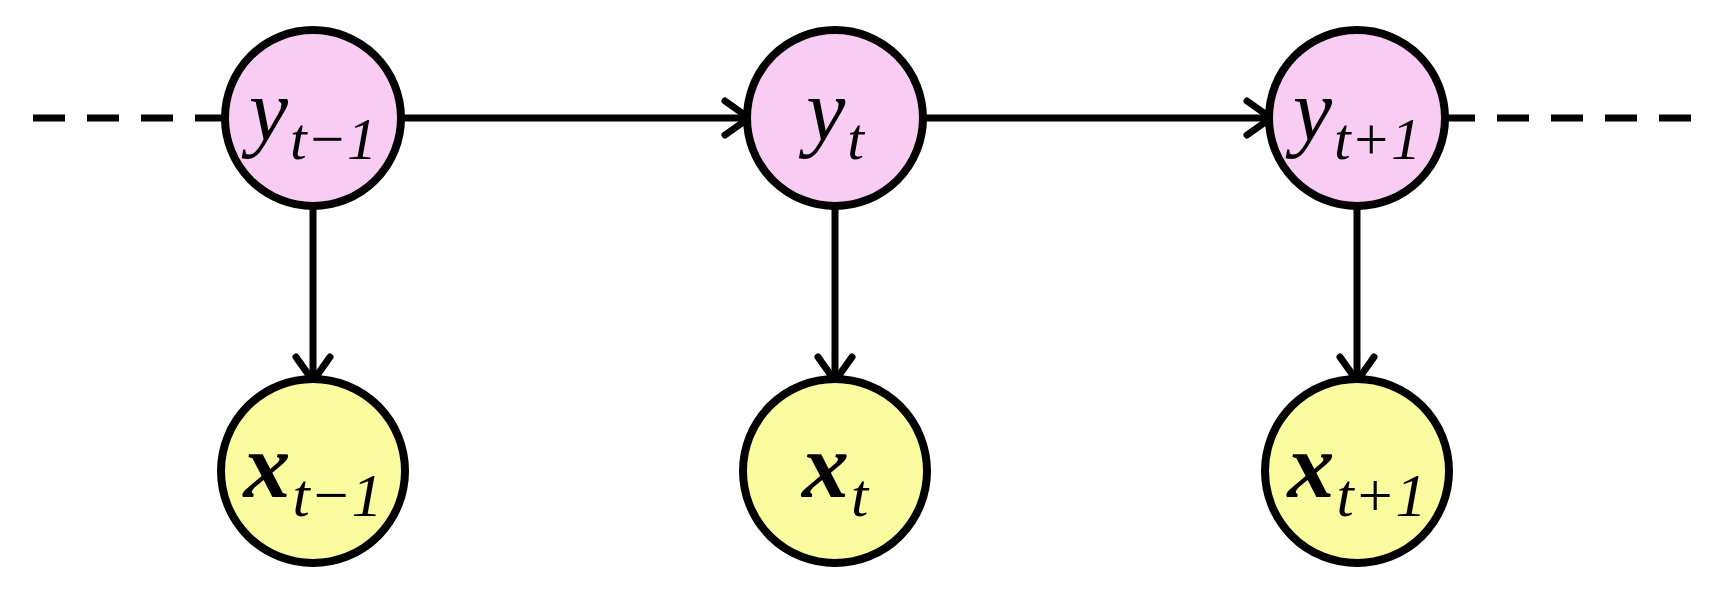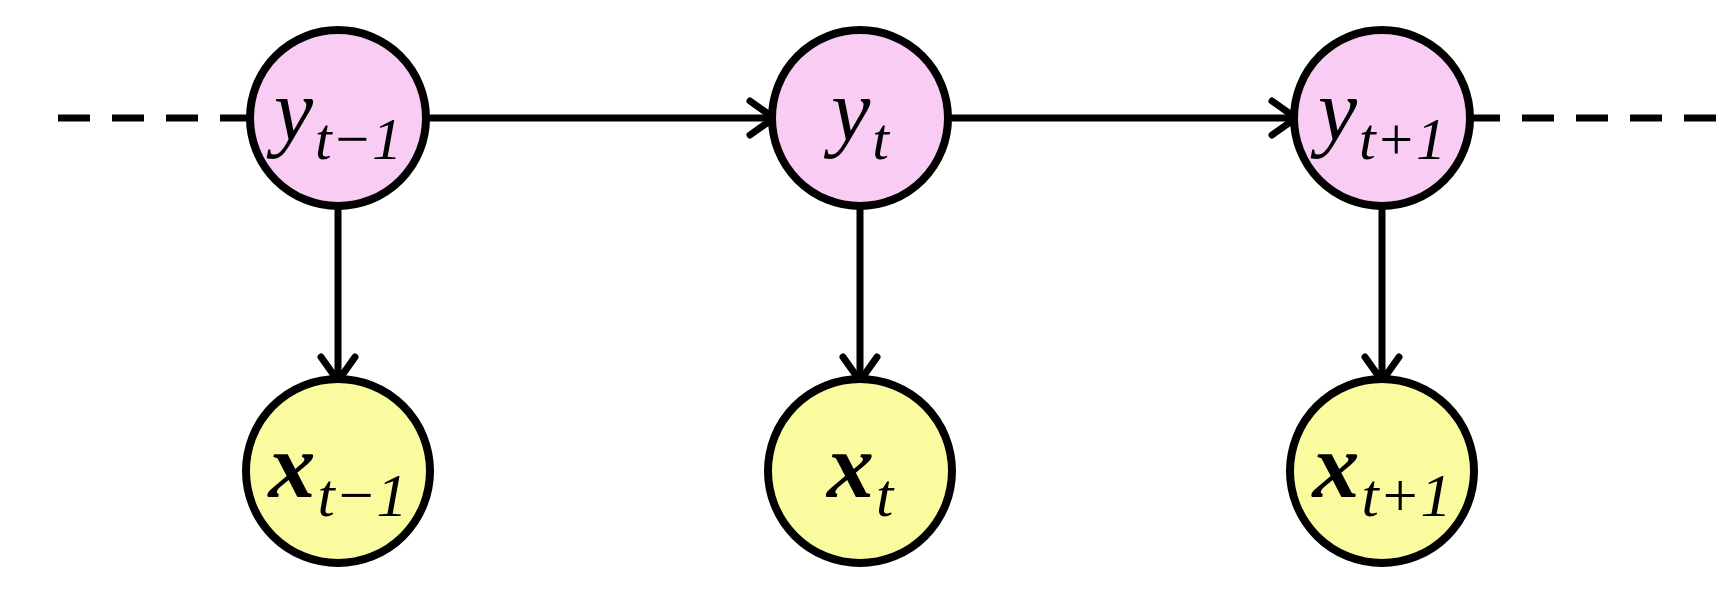--- a/index.html
+++ b/index.html
@@ -9,21 +9,20 @@
     width: 1731px;
     height: 598px;
     overflow: hidden;
     font-family: "Liberation Serif", "DejaVu Serif", serif;
   }
   .diagram-wrap {
     position: relative;
     width: 1539px;
     height: 598px;
     background: #ffffff;
-    padding-left: 25px;
   }
   svg text {
     font-family: "Liberation Serif", "DejaVu Serif", serif;
     fill: #000000;
   }
 </style>
 </head>
 <body>
 
 <div class="diagram-wrap">

